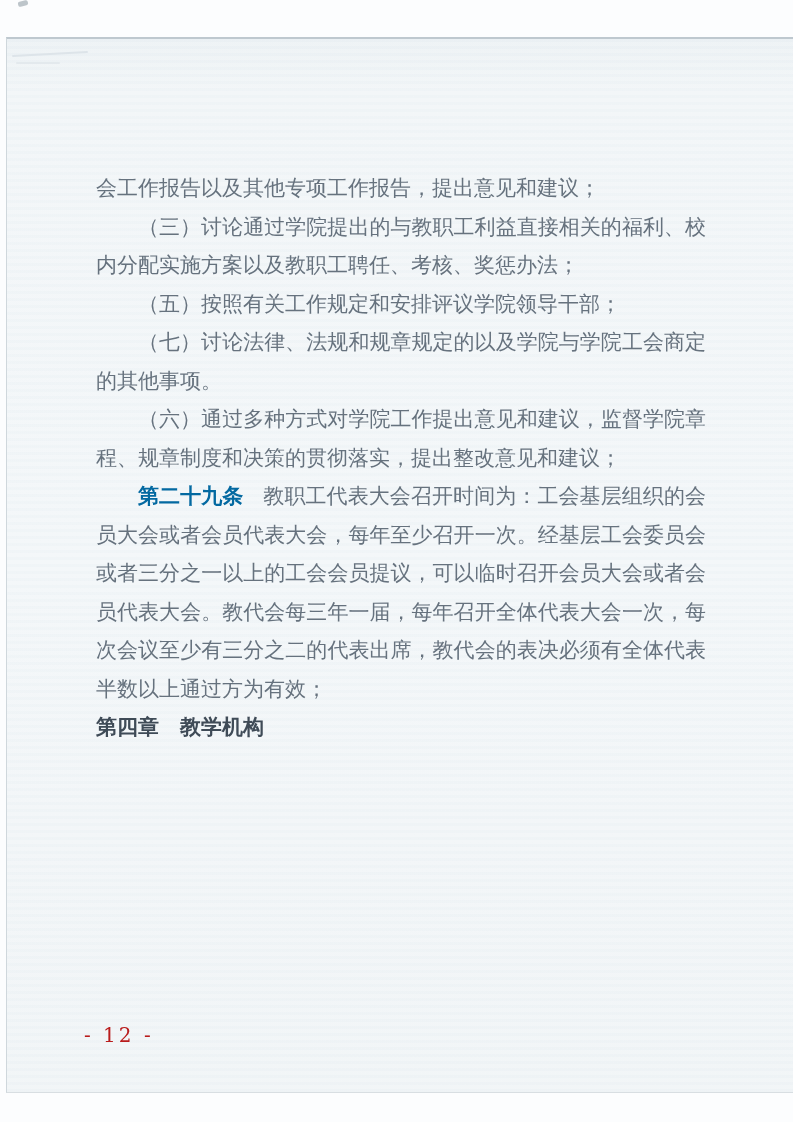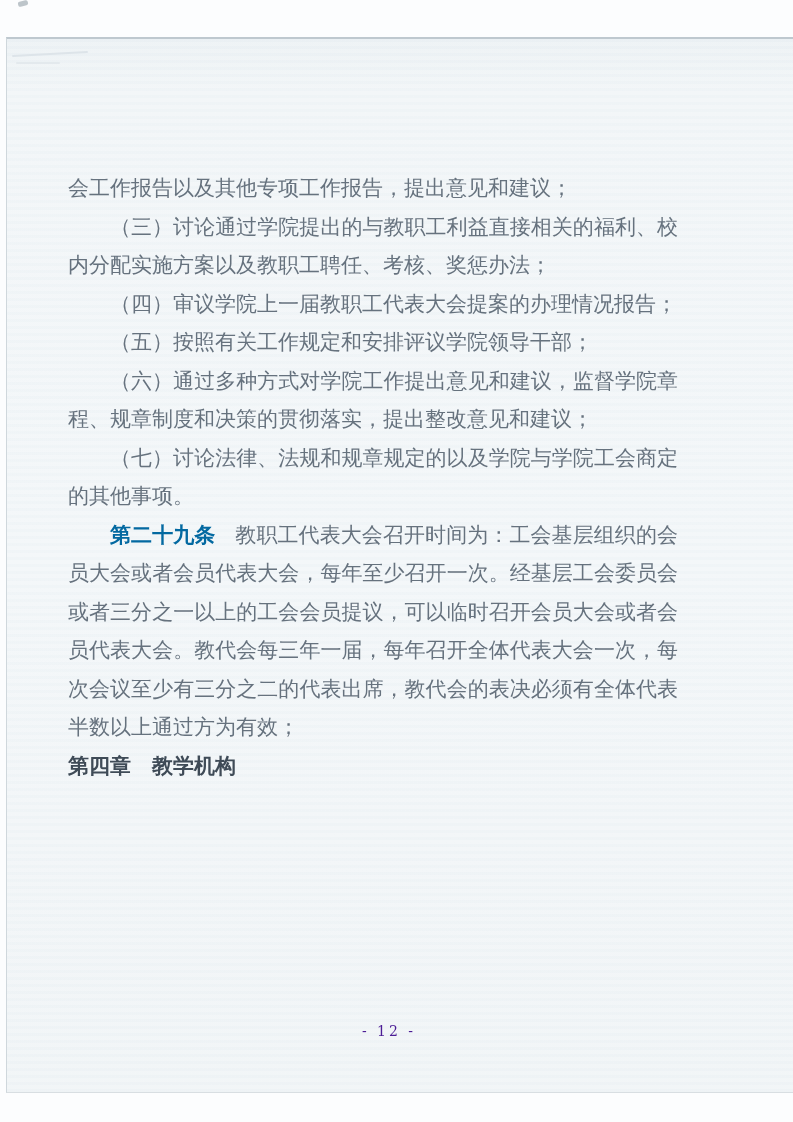--- a/index.html
+++ b/index.html
@@ -65,21 +65,21 @@
     left: 9px;
     top: 23px;
     width: 44px;
     height: 2px;
     background: #e3e9ed;
     border-radius: 1px;
   }
   
   .text-block {
     position: absolute;
-    left: 68px;
+    left: 96px;
     top: 169px;
     width: 610px;
     z-index: 2;
     font-size: 21px;
     line-height: 38.5px;
     color: #66727e;
     text-align: justify;
     text-justify: inter-character;
     letter-spacing: 0;
   }
@@ -102,48 +102,46 @@
     font-weight: bold;
     color: #3f4b57;
     font-family: "DejaVu Sans", "Liberation Sans", sans-serif;
   }
   .page-number {
     position: absolute;
     left: 84px;
     top: 1023px;
     width: 610px;
     z-index: 2;
-    text-align: center;
-    font-size: 14px;
+    font-size: 20px;
     letter-spacing: 3px;
-    color: #4c1d95;
+    color: #b91c1c;
   }
 </style>
 </head>
 <body>
 
 <div class="scan-page">
   <div class="smudge-1"></div>
   <div class="smudge-2"></div>
 </div>
 
 <div class="corner-mark"></div>
 
 <div class="text-block">
   <p class="cont">会工作报告以及其他专项工作报告，提出意见和建议；</p>
 
   <p class="ind">（三）讨论通过学院提出的与教职工利益直接相关的福利、校内分配实施方案以及教职工聘任、考核、奖惩办法；</p>
 
-  <p class="ind">（四）审议学院上一届教职工代表大会提案的办理情况报告；</p>
 
   <p class="ind">（五）按照有关工作规定和安排评议学院领导干部；</p>
 
+  <p class="ind">（七）讨论法律、法规和规章规定的以及学院与学院工会商定的其他事项。</p>
+
   <p class="ind">（六）通过多种方式对学院工作提出意见和建议，监督学院章程、规章制度和决策的贯彻落实，提出整改意见和建议；</p>
-
-  <p class="ind">（七）讨论法律、法规和规章规定的以及学院与学院工会商定的其他事项。</p>
 
   <p class="art">
     <span class="lead">第二十九条</span><span>教职工代表大会召开时间为：工会基层组织的会员大会或者会员代表大会，每年至少召开一次。经基层工会委员会或者三分之一以上的工会会员提议，可以临时召开会员大会或者会员代表大会。教代会每三年一届，每年召开全体代表大会一次，每次会议至少有三分之二的代表出席，教代会的表决必须有全体代表半数以上通过方为有效；</span>
   </p>
 
 
   <p class="chapter">第四章　教学机构</p>
 
 </div>
 

